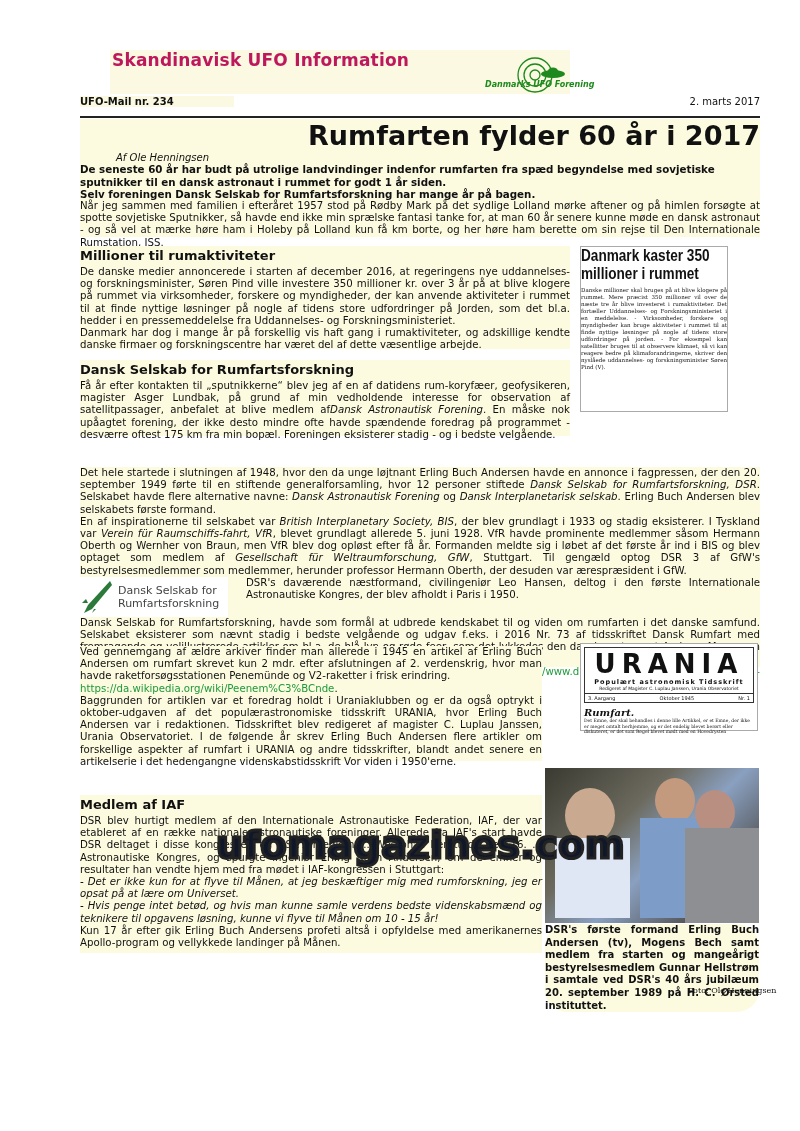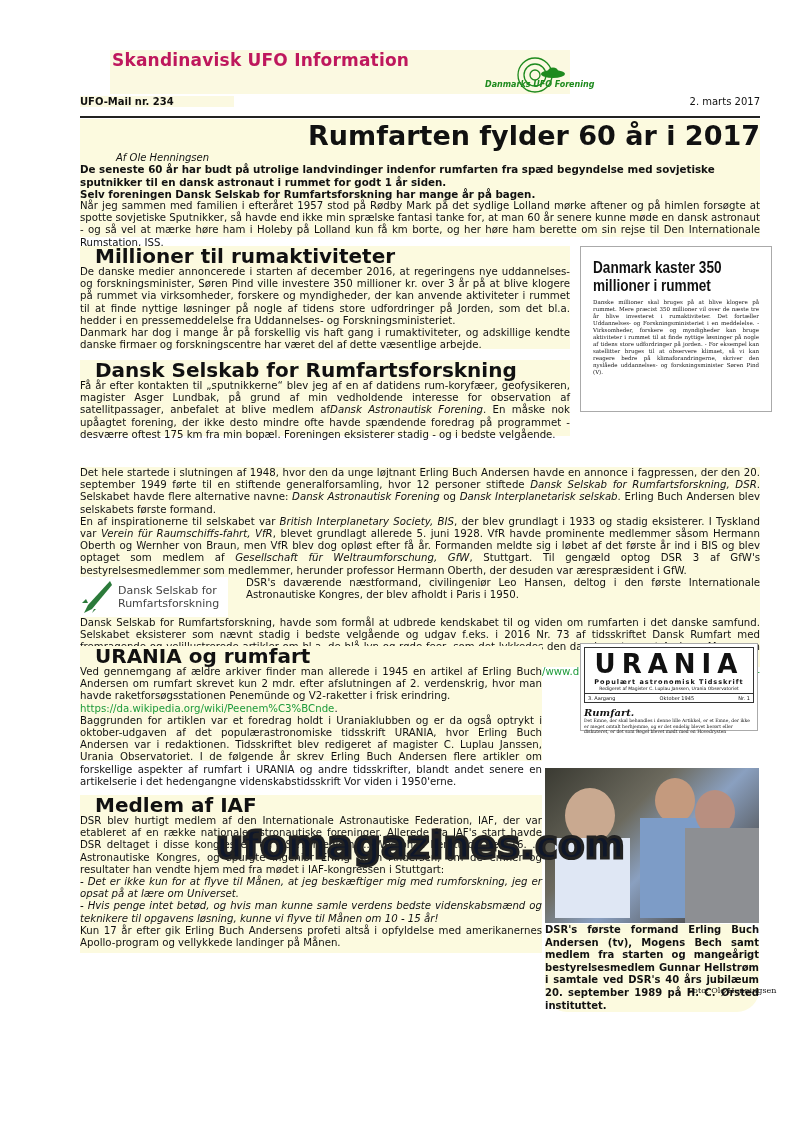--- a/index.html
+++ b/index.html
@@ -19,21 +19,21 @@
   .rule { position:absolute; left:0; top:116px; width:680px; height:2px; background:#222; }
 
   .bg { background:#fcfadf; }
 
   .title { position:absolute; left:0; top:120px; width:680px; text-align:right; font-weight:bold; font-size:27px; color:#111; }
   .byline { position:absolute; left:0; top:152px; font-size:10px; font-style:italic;margin-left:36px; }
   .lead { position:absolute; left:0; top:163px; width:680px; font-size:10.3px; font-weight:bold; line-height:12.5px; }
   .intro { position:absolute; left:0; top:200px; width:680px; font-size:10.2px; line-height:12.2px; text-align:justify; }
 
   .section { position:absolute; left:0; }
-  .h2 { font-weight:bold; font-size:20px; line-height:20px; color:#111;padding-left:15px; }
+  .h2 { font-weight:bold; font-size:13px; line-height:20px; color:#111; }
   .p { font-size:10.2px; line-height:12.2px; text-align:justify; }
   .p i { font-style:italic; }
   .link { color:#1e9a3a; }
 
   .clip { position:absolute; border:1px solid #aaa; background:#fff; }
   .photo { position:absolute; background:linear-gradient(135deg,#3a3a32 0%,#6c6a5e 35%,#8aa0c0 55%,#55575a 80%,#2e2c28 100%); }
   .caption { position:absolute; font-weight:bold; font-size:10px; line-height:12.6px; text-align:justify; }
   .credit { position:absolute; font-family:"DejaVu Serif", serif; font-size:8px; }
 
   .watermark { position:absolute; left:216px; top:823px; font-weight:bold; font-size:38px; color:#0f172a;
@@ -96,36 +96,35 @@
       </div>
       <div style="flex:1;">
         <div class="p">DSR's daværende næstformand, civilingeniør Leo Hansen, deltog i den første Internationale Astronautiske Kongres, der blev afholdt i Paris i 1950.</div>
       </div>
     </div>
     <div class="p">Dansk Selskab for Rumfartsforskning, havde som formål at udbrede kendskabet til og viden om rumfarten i det danske samfund. Selskabet eksisterer som nævnt stadig i bedste velgående og udgav f.eks. i 2016 Nr. 73 af tidsskriftet Dansk Rumfart med fremragende og velillustrerede artikler om bl.a. de blå lyn og røde feer, som det lykkedes den danske astronaut Andreas Mogensen at få imponerende optagelser af fra ISS i 2015.</div>
     <div class="p"><span>Se optagelserne TV-Avisens nylige indslag om deres betydning for forskerne: </span><a class="link">https://www.dr.dk/tv/se/tv-avisen/tv-avisen-19/tv-avisen-2017-02-02-21-29#!/</a><span>.</span></div>
   </div>
 
   <div class="section bg" style="top:646px;width:462px;height:115px;">
-    <div class="h2">URANIA og rumfart</div>
     <div class="p">Ved gennemgang af ældre arkiver finder man allerede i 1945 en artikel af Erling Buch Andersen om rumfart skrevet kun 2 mdr. efter afslutningen af 2. verdenskrig, hvor man havde raketforsøgsstationen Penemünde og V2-raketter i frisk erindring.</div>
     <div class="p"><a class="link">https://da.wikipedia.org/wiki/Peenem%C3%BCnde</a><span>.</span></div>
     <div class="p">Baggrunden for artiklen var et foredrag holdt i Uraniaklubben og er da også optrykt i oktober-udgaven af det populærastronomiske tidsskrift URANIA, hvor Erling Buch Andersen var i redaktionen. Tidsskriftet blev redigeret af magister C. Luplau Janssen, Urania Observatoriet. I de følgende år skrev Erling Buch Andersen flere artikler om forskellige aspekter af rumfart i URANIA og andre tidsskrifter, blandt andet senere en artikelserie i det hedengangne videnskabstidsskrift Vor viden i 1950'erne.</div>
   </div>
 
   <div class="section bg" style="top:795px;width:462px;height:158px;">
     <div class="h2">Medlem af IAF</div>
     <div class="p">DSR blev hurtigt medlem af den Internationale Astronautiske Federation, IAF, der var etableret af en række nationale astronautiske foreninger. Allerede fra IAF's start havde DSR deltaget i disse kongresser, og DSR's medlem ... Westphall berettede den 16. ... Astronautiske Kongres, og spurgte ingeniør Erling Buch Andersen, om de emner og resultater han vendte hjem med fra mødet i IAF-kongressen i Stuttgart:</div>
     <div class="p" style="font-style:italic;">- Det er ikke kun for at flyve til Månen, at jeg beskæftiger mig med rumforskning, jeg er opsat på at lære om Universet.</div>
     <div class="p" style="font-style:italic;">- Hvis penge intet betød, og hvis man kunne samle verdens bedste videnskabsmænd og teknikere til opgavens løsning, kunne vi flyve til Månen om 10 - 15 år!</div>
     <div class="p">Kun 17 år efter gik Erling Buch Andersens profeti altså i opfyldelse med amerikanernes Apollo-program og vellykkede landinger på Månen.</div>
   </div>
 </div>
 
-<div class="clip" style="left:580px;top:246px;width:192px;height:166px;padding:12px;box-sizing:border-box;">
+<div class="clip" style="left:580px;top:246px;width:148px;height:166px;padding:0;box-sizing:border-box;">
   <div style="font-weight:bold;font-size:16px;line-height:18px;font-family:'Liberation Sans Narrow','Liberation Sans',sans-serif;transform:scaleX(0.85);transform-origin:left;width:118%;">Danmark kaster 350 millioner i rummet</div>
   <div style="font-family:'DejaVu Serif',serif;font-size:5.5px;line-height:7px;margin-top:4px;text-align:justify;">Danske millioner skal bruges på at blive klogere på rummet. Mere præcist 350 millioner vil over de næste tre år blive investeret i rumaktiviteter. Det fortæller Uddannelses- og Forskningsministeriet i en meddelelse. - Virksomheder, forskere og myndigheder kan bruge aktiviteter i rummet til at finde nyttige løsninger på nogle af tidens store udfordringer på jorden. - For eksempel kan satellitter bruges til at observere klimaet, så vi kan reagere bedre på klimaforandringerne, skriver den nyslåede uddannelses- og forskningsminister Søren Pind (V).</div>
 </div>
 
 <div class="clip" style="left:580px;top:643px;width:178px;height:88px;padding:3px;box-sizing:border-box;">
   <div style="border:1px solid #333;padding:2px;text-align:center;">
     <div style="font-weight:bold;font-size:26px;letter-spacing:6px;line-height:28px;">URANIA</div>
     <div style="font-weight:bold;font-size:6.5px;letter-spacing:1px;">Populært astronomisk Tidsskrift</div>
     <div style="font-size:4.5px;">Redigeret af Magister C. Luplau Janssen, Urania Observatoriet</div>
   </div>

